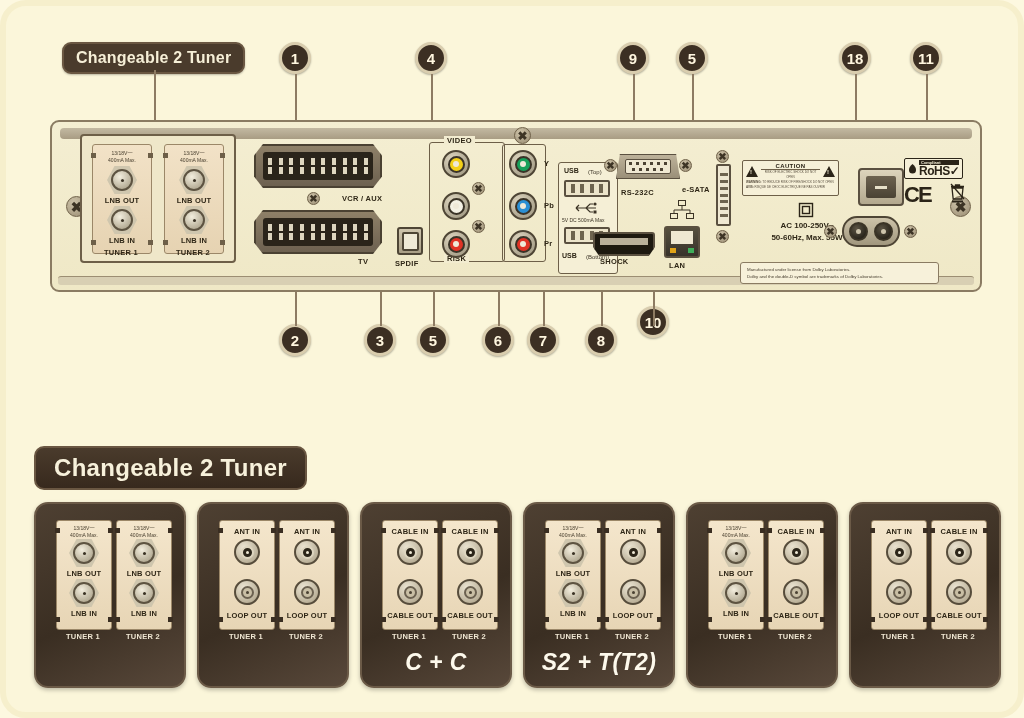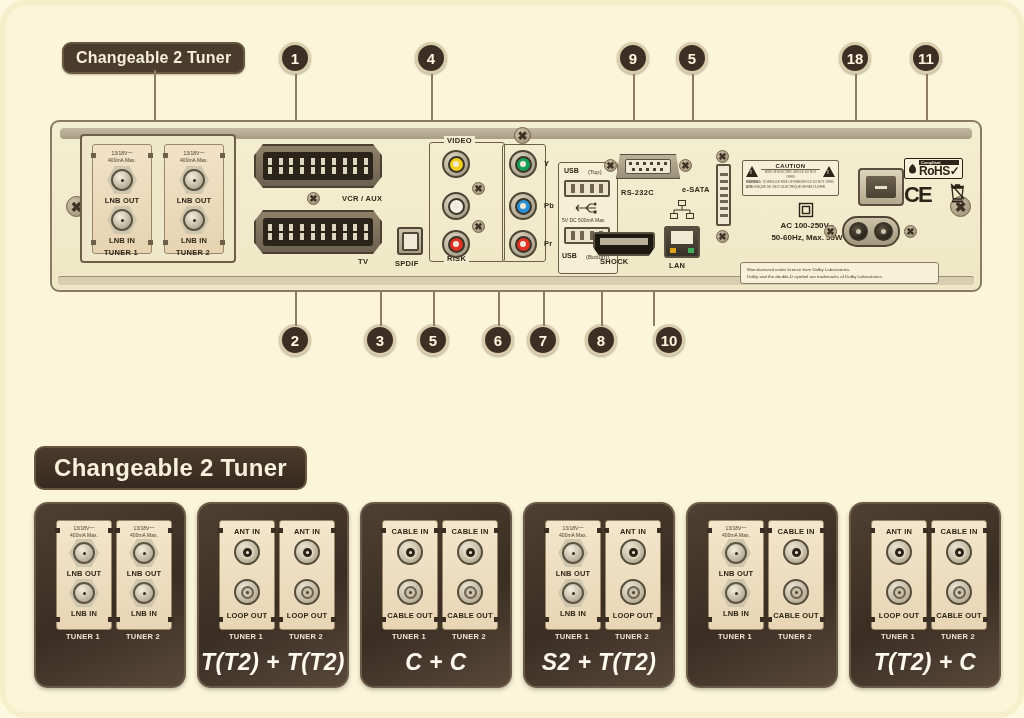--- a/index.html
+++ b/index.html
@@ -362,21 +362,21 @@
 
   <div class="abs bubble" style="left:476px;top:318px;">6</div>
   <div class="lead" style="left:492px;top:262px;height:58px;"></div>
 
   <div class="abs bubble" style="left:521px;top:318px;">7</div>
   <div class="lead" style="left:537px;top:268px;height:52px;"></div>
 
   <div class="abs bubble" style="left:579px;top:318px;">8</div>
   <div class="lead" style="left:595px;top:270px;height:50px;"></div>
 
-  <div class="abs bubble" style="left:631px;top:318px;margin-left:16px;">10</div>
+  <div class="abs bubble" style="left:631px;top:300px;">10</div>
   <div class="lead" style="left:647px;top:268px;height:52px;"></div>
 
   <div class="abs" id="chassis">
     <div class="toprail"></div>
     <div class="botrail"></div>
 
     <div class="abs screw lg" style="left:14px;top:74px;">✖</div>
     <div class="abs screw lg" style="left:898px;top:74px;">✖</div>
 
     <div class="tunerbay" style="left:28px;top:12px;width:152px;height:125px;">
@@ -710,21 +710,20 @@
             </div>
           </div>
           <div style="position:absolute;left:0;right:0;top:58px;">
             <div class="cjack out" style="left:14px;">
               <i></i>
             </div>
           </div>
           <div class="jacklbl" style="top:90px;">LOOP OUT</div>
         </div>
         <div class="tname" style="left:80px;">TUNER 2</div>
-        <div class="combo">T(T2) + T(T2)</div>
       </div>
       <div class="optcard" style="left: 354px;">
         <div class="tm" style="left:20px;">
           <div class="tab" style="left:-2px;top:7px;"></div>
           <div class="tab" style="right:-2px;top:7px;"></div>
           <div class="tab" style="left:-2px;bottom:7px;"></div>
           <div class="tab" style="right:-2px;bottom:7px;"></div>
           <div class="jacklbl" style="top:6px;">CABLE IN</div>
           <div style="position:absolute;left:0;right:0;top:18px;">
             <div class="cjack" style="left:14px;">
@@ -875,17 +874,16 @@
             </div>
           </div>
           <div style="position:absolute;left:0;right:0;top:58px;">
             <div class="cjack out" style="left:14px;">
               <i></i>
             </div>
           </div>
           <div class="jacklbl" style="top:90px;">CABLE OUT</div>
         </div>
         <div class="tname" style="left:80px;">TUNER 2</div>
-        <div class="combo">T(T2) + C</div>
       </div>
     </div>
 
 </div>
 
 </body></html>

